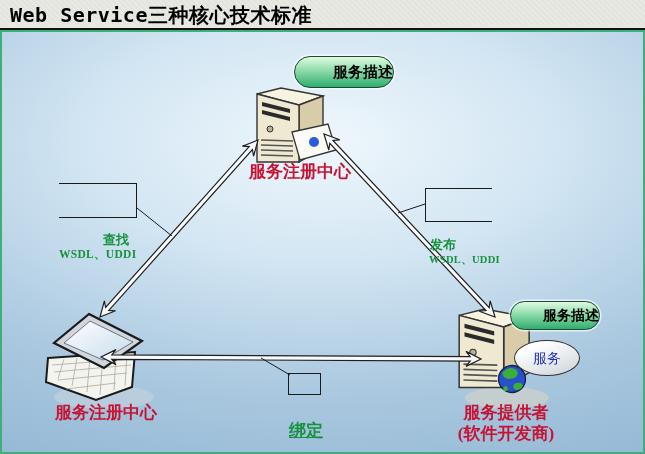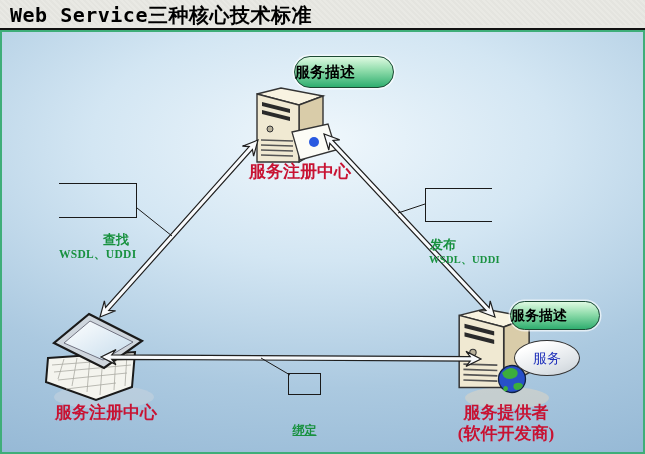--- a/index.html
+++ b/index.html
@@ -36,32 +36,32 @@
     padding-top:2px;}
   .box-find .l1{text-align:right;padding-right:7px;}
   .box-find .l2{text-align:center;}
   .box-publish{left:423px;top:156px;width:67px;height:34px;
     border-top:1px solid #1a1a1a;border-bottom:1px solid #1a1a1a;border-left:1px solid #1a1a1a;
     padding-top:2px;}
   .box-publish .l1{text-align:left;padding-left:4px;}
   .box-publish .l2{text-align:left;padding-left:3px;font-size:10.5px;}
   .box-bind{left:286px;top:341px;width:33px;height:22px;border:1px solid #1a1a1a;
     text-align:center;}
-  .box-bind .l1{font-size:12px;line-height:21px;text-decoration:underline;}
+  .box-bind .l1{font-size:17px;line-height:21px;text-decoration:underline;}
   
   .caption{position:absolute;color:#c81232;font-weight:bold;font-size:17px;line-height:21px;
     font-family:"Liberation Serif",serif;white-space:nowrap;}
   .cap-registry{left:235px;top:129px;width:126px;text-align:center;}
   .cap-requester{left:53px;top:370px;width:116px;text-align:left;}
   .cap-provider{left:441px;top:370px;width:126px;text-align:center;}
   
   .bubble-green{position:absolute;box-sizing:border-box;border:1.5px solid #1c4a33;
     background:linear-gradient(180deg,#dffae2 0%,#8fdcab 45%,#2fae6f 100%);
     box-shadow:0 0 0 1.5px rgba(255,255,255,.65);
-    color:#000;font-weight:bold;text-align:left;}
+    color:#000;font-weight:bold;text-align:right;}
   .bub-registry{left:292px;top:24px;width:100px;height:32px;border-radius:16px;
     font-size:15px;line-height:29px;}
   .bub-provider{left:508px;top:269px;width:90px;height:29px;border-radius:15px;
     font-size:14px;line-height:26px;}
   .bubble-white{position:absolute;box-sizing:border-box;border:1px solid #333;border-radius:50%;
     background:linear-gradient(160deg,#ffffff 20%,#dfe4e8 70%,#c9d0d6 100%);
     color:#2233bb;font-weight:normal;text-align:center;
     left:512px;top:308px;width:66px;height:36px;font-size:14px;line-height:34px;}
 </style>
 </head>

